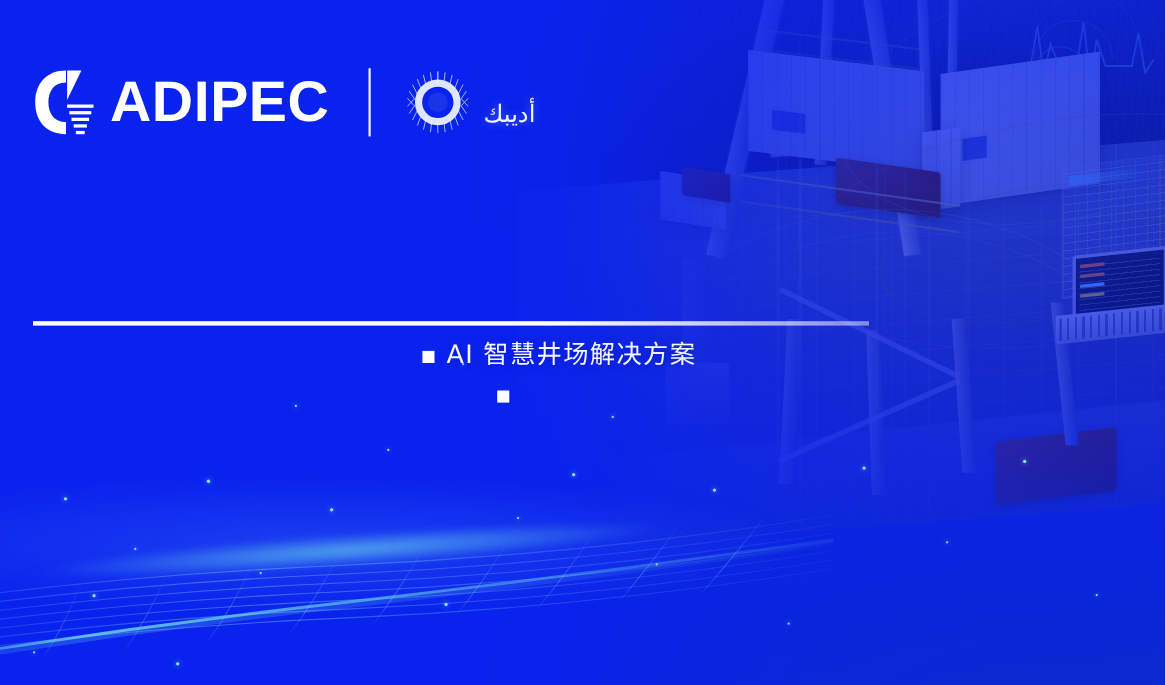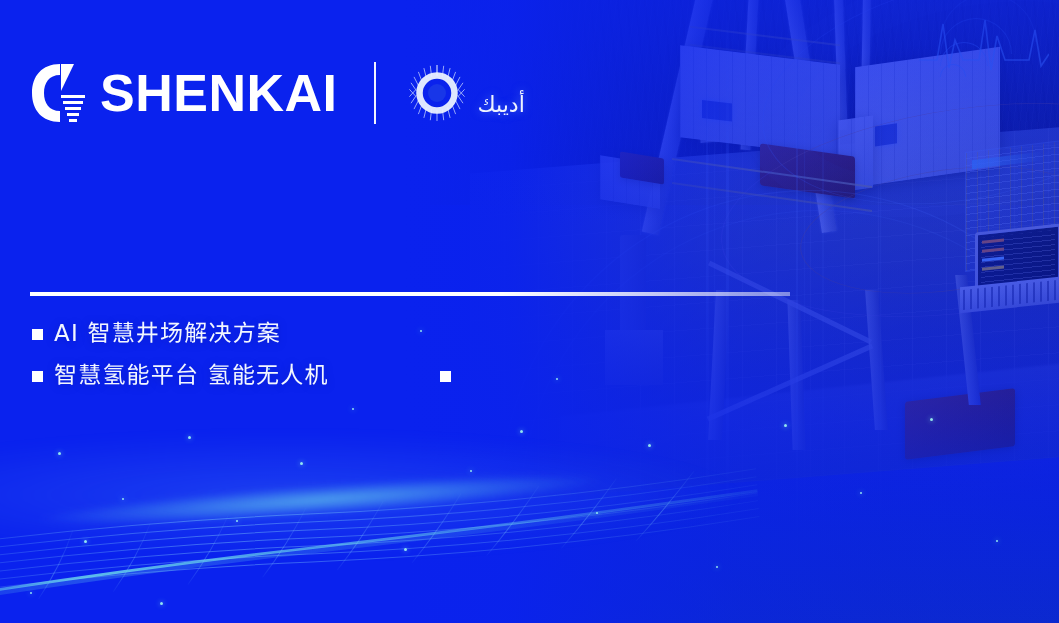--- a/index.html
+++ b/index.html
@@ -363,22 +363,23 @@
     position:absolute; left:30px; top:292px;
     width:760px; height:4px;
     background:linear-gradient(90deg, #ffffff 0%, #ffffff 62%, rgba(255,255,255,.75) 82%, rgba(255,255,255,.45) 100%);
   }
 
   .bullets{
     position:absolute; left:32px; top:312px;
     width:760px;
   }
   .brow{
-    display:flex; align-items:center;
+    display:flex; align-items:flex-end;
     height:42px;
+    flex-direction:column;
   }
   .bcell{ display:flex; align-items:center; }
   .bcell.left{ width:408px; }
   .bcell.right{ width:340px; }
   .sq{
     width:11px; height:11px; background:#fff; flex:none;
     margin-right:11px; position:relative; top:1px;
   }
   .btext{
     color:#f2f6ff;
@@ -558,21 +559,21 @@
           <g fill="#fff">
             <rect x="31" y="33" width="24" height="3"></rect>
             <rect x="33" y="39" width="20" height="3"></rect>
             <rect x="35" y="45" width="16" height="3"></rect>
             <rect x="37" y="51" width="12" height="3"></rect>
             <rect x="39" y="57" width="8" height="3"></rect>
           </g>
         </svg>
       </span>
 
-      <span class="sk-word">SHENKAI</span>
+      <span class="sk-word">ADIPEC</span>
 
       <span class="vsep"></span>
 
       <span class="adipec">
         <span class="adipec-mark">
           <svg viewBox="0 0 58 58" aria-hidden="true">
             <g stroke="#dbe7ff" stroke-width="0.8" opacity=".85">
               <g id="rays">
                 <line x1="29" y1="1" x2="29" y2="12"></line>
               </g>
@@ -617,24 +618,20 @@
     <div class="divider"></div>
 
     <div class="bullets">
       <div class="brow">
         <span class="bcell left">
           <span class="sq"></span>
           <span class="btext">AI 智慧井场解决方案</span>
         </span>
       </div>
       <div class="brow">
-        <span class="bcell left">
-          <span class="sq"></span>
-          <span class="btext">智慧氢能平台  氢能无人机</span>
-        </span>
         <span class="bcell right">
           <span class="sq"></span>
         </span>
       </div>
     </div>
 
   </div>
 </div>
 
 </body></html>

